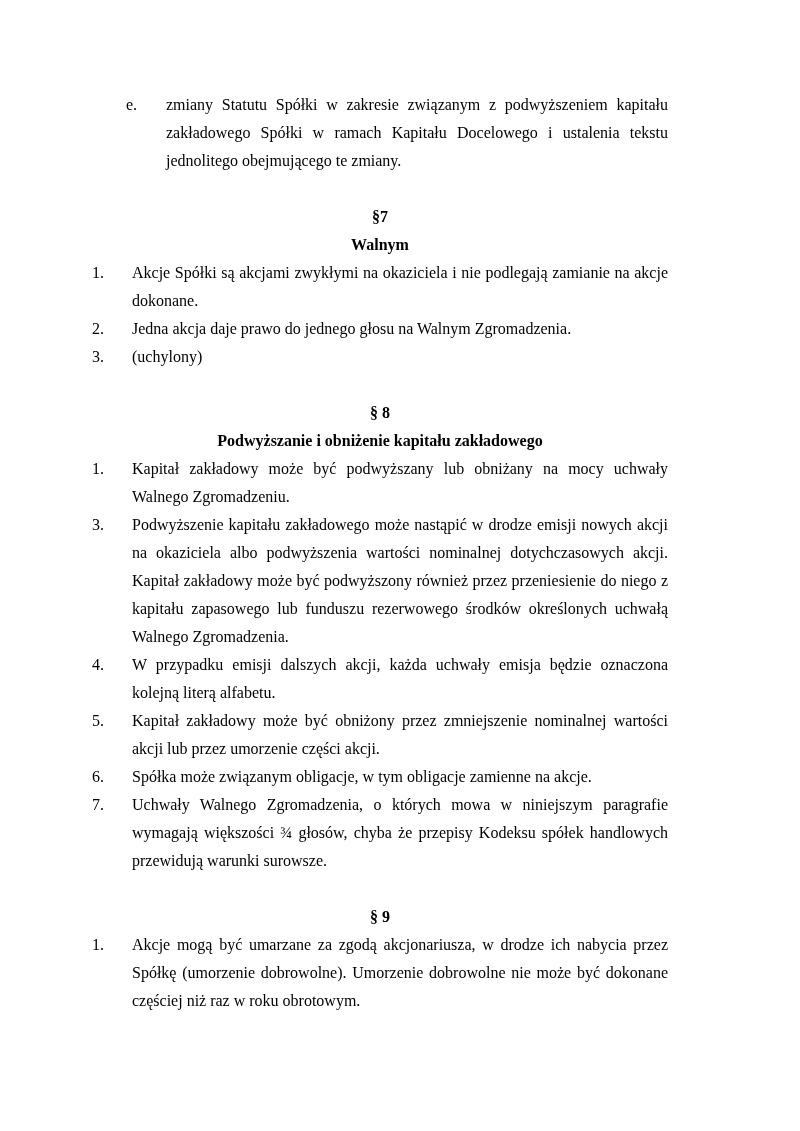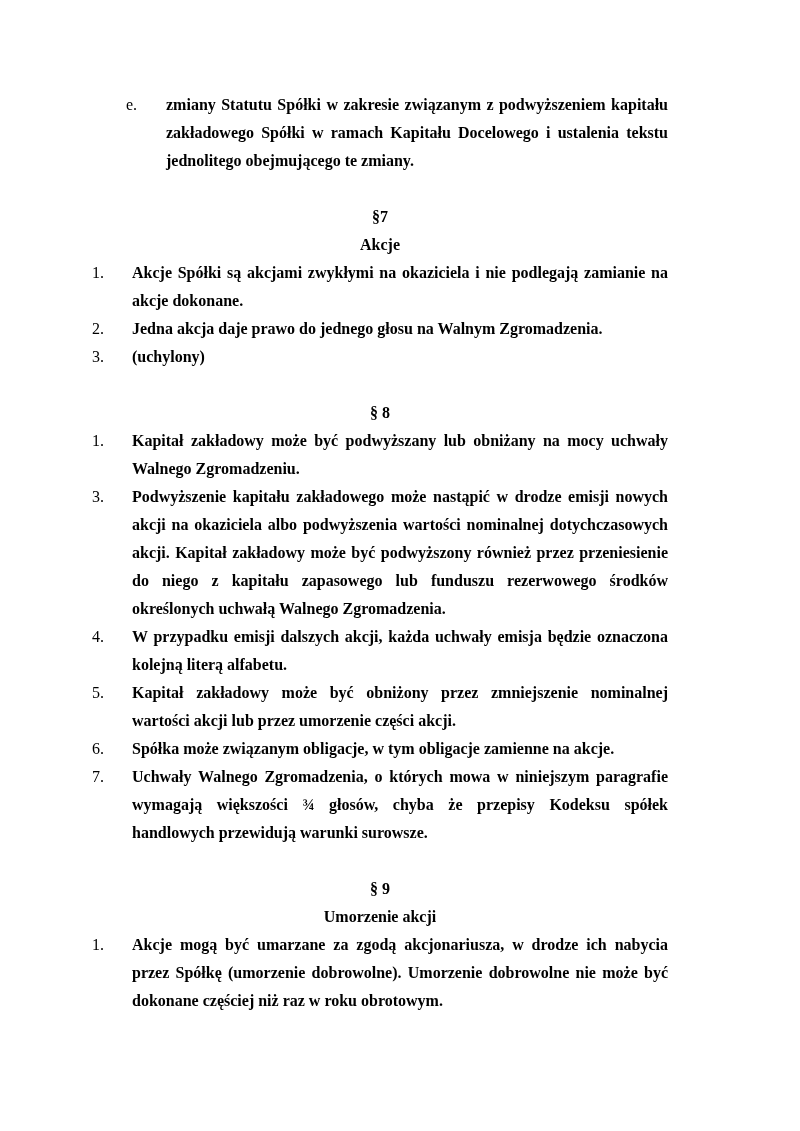--- a/index.html
+++ b/index.html
@@ -28,21 +28,20 @@
     align-items: flex-start;
   }
   .list-item .marker {
     flex: 0 0 40px;
     text-align: left;
   }
   .list-item .text {
     flex: 1 1 auto;
     text-align: justify;
     text-justify: inter-word;
-    font-weight: bold;
   }
   
   .list-item.sub {
     margin-left: 34px;
   }
   .section {
     margin-top: 28px; 
   }
   .section-head {
     text-align: center;
@@ -55,38 +54,39 @@
 <div class="page">
   <div class="content">
 
     <div class="list-item sub">
       <span class="marker">e.</span>
       <span class="text">zmiany Statutu Spółki w zakresie związanym z podwyższeniem kapitału zakładowego Spółki w ramach Kapitału Docelowego i ustalenia tekstu jednolitego obejmującego te zmiany.</span>
     </div>
 
     <div class="section">
       <div class="section-head">§7</div>
-      <div class="section-head">Akcje</div>
+      <div class="section-head">Walnym</div>
 
       <div class="list-item">
         <span class="marker">1.</span>
         <span class="text">Akcje Spółki są akcjami zwykłymi na okaziciela i nie podlegają zamianie na akcje dokonane.</span>
       </div>
       <div class="list-item">
         <span class="marker">2.</span>
         <span class="text">Jedna akcja daje prawo do jednego głosu na Walnym Zgromadzenia.</span>
       </div>
       <div class="list-item">
         <span class="marker">3.</span>
         <span class="text">(uchylony)</span>
       </div>
     </div>
 
     <div class="section">
       <div class="section-head">§ 8</div>
+      <div class="section-head">Podwyższanie i obniżenie kapitału zakładowego</div>
 
       <div class="list-item">
         <span class="marker">1.</span>
         <span class="text">Kapitał zakładowy może być podwyższany lub obniżany na mocy uchwały Walnego Zgromadzeniu.</span>
       </div>
       <div class="list-item">
         <span class="marker">3.</span>
         <span class="text">Podwyższenie kapitału zakładowego może nastąpić w drodze emisji nowych akcji na okaziciela albo podwyższenia wartości nominalnej dotychczasowych akcji. Kapitał zakładowy może być podwyższony również przez przeniesienie do niego z kapitału zapasowego lub funduszu rezerwowego środków określonych uchwałą Walnego Zgromadzenia.</span>
       </div>
       <div class="list-item">
@@ -102,21 +102,20 @@
         <span class="text">Spółka może związanym obligacje, w tym obligacje zamienne na akcje.</span>
       </div>
       <div class="list-item">
         <span class="marker">7.</span>
         <span class="text">Uchwały Walnego Zgromadzenia, o których mowa w niniejszym paragrafie wymagają większości ¾ głosów, chyba że przepisy Kodeksu spółek handlowych przewidują warunki surowsze.</span>
       </div>
     </div>
 
     <div class="section">
       <div class="section-head">§ 9</div>
-      <div class="section-head">Umorzenie akcji</div>
 
       <div class="list-item">
         <span class="marker">1.</span>
         <span class="text">Akcje mogą być umarzane za zgodą akcjonariusza, w drodze ich nabycia przez Spółkę (umorzenie dobrowolne). Umorzenie dobrowolne nie może być dokonane częściej niż raz w roku obrotowym.</span>
       </div>
     </div>
 
   </div>
 </div>
 

